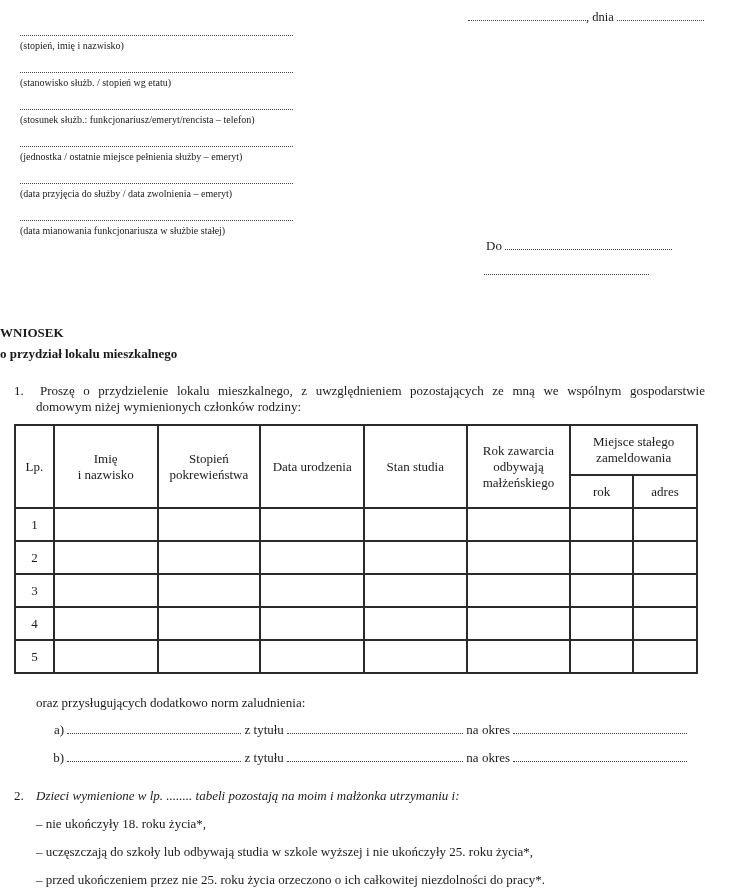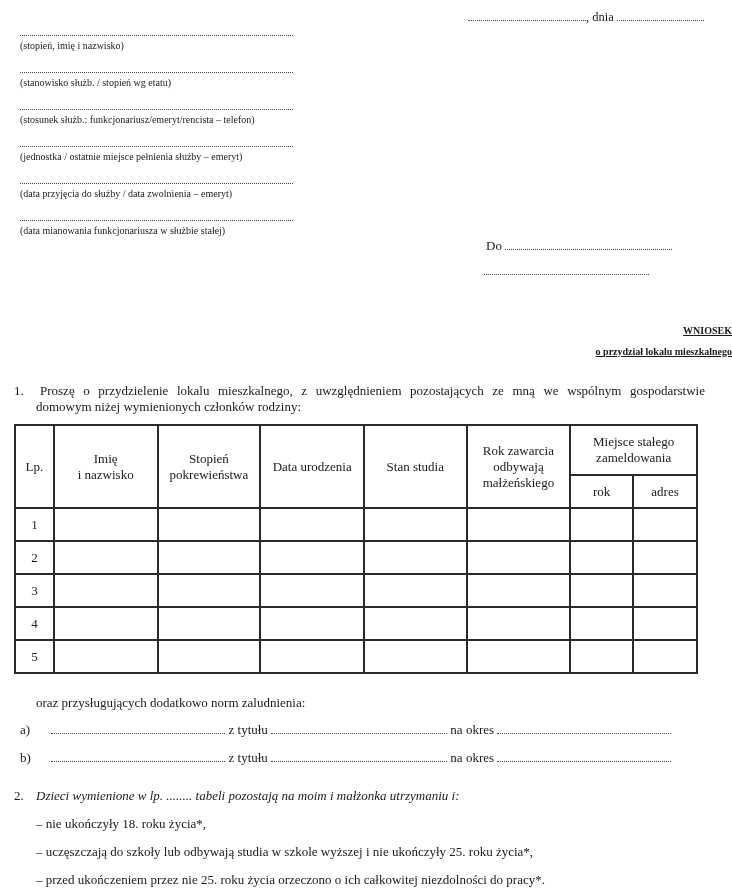--- a/index.html
+++ b/index.html
@@ -10,38 +10,38 @@
   .fieldlabel { position: absolute; left: 20px; width: 273px; font-size: 10px; text-align: left; white-space: nowrap; }
   .fieldline { position: absolute; left: 20px; width: 273px; height: 0; border-bottom: 1.2px dotted #444; }
 
   .date-line { position: absolute; top: 10px; left: 468px; font-size: 12.5px; white-space: nowrap; }
   .date-line .d1 { display:inline-block; width: 118px; border-bottom: 1.2px dotted #444; height: 10px; vertical-align: baseline; }
   .date-line .d2 { display:inline-block; width: 87px; border-bottom: 1.2px dotted #444; height: 10px; vertical-align: baseline; }
 
   .addr { position: absolute; left: 486px; font-size: 13px; white-space: nowrap; }
   .addr .dl { display:inline-block; width: 165px; border-bottom: 1.2px dotted #444; height: 10px; }
 
-  .title { position: absolute; left: 0; width: 732px; text-align: right; font-weight: bold; font-size: 10px; text-decoration: underline; }
+  .title { position: absolute; left: 0; width: 732px; text-align: left; font-weight: bold; font-size: 13px; }
 
   .para { position: absolute; font-size: 13px; line-height: 16px; }
   .num { position: absolute; font-size: 13px; }
 
   table.fam {
     position: absolute; left: 14px; top: 424px; width: 684px;
     border-collapse: collapse; font-size: 13px;
   }
   table.fam td, table.fam th {
     border: 2px solid #2a2a2a; padding: 0; text-align: center; vertical-align: middle;
     font-weight: normal; line-height: 16px;
   }
   table.fam thead tr.h1 th { height: 48px; }
   table.fam thead tr.h2 th { height: 31px; }
   table.fam tbody td { height: 31px; }
 
-  .normline { position: absolute; left: 20px; font-size: 13px; white-space: nowrap; }
+  .normline { position: absolute; left: 36px; font-size: 13px; white-space: nowrap; text-align: right; }
   .normline .lbl { display:inline-block; width: 28px; }
   .normline .dl { display:inline-block; border-bottom: 1.2px dotted #444; height: 10px; }
 
   .bullet { position: absolute; left: 36px; font-size: 13px; white-space: nowrap; }
 </style>
 </head>
 <body>
 
 <div class="date-line">
   <span class="d1"></span><span>, dnia</span>

